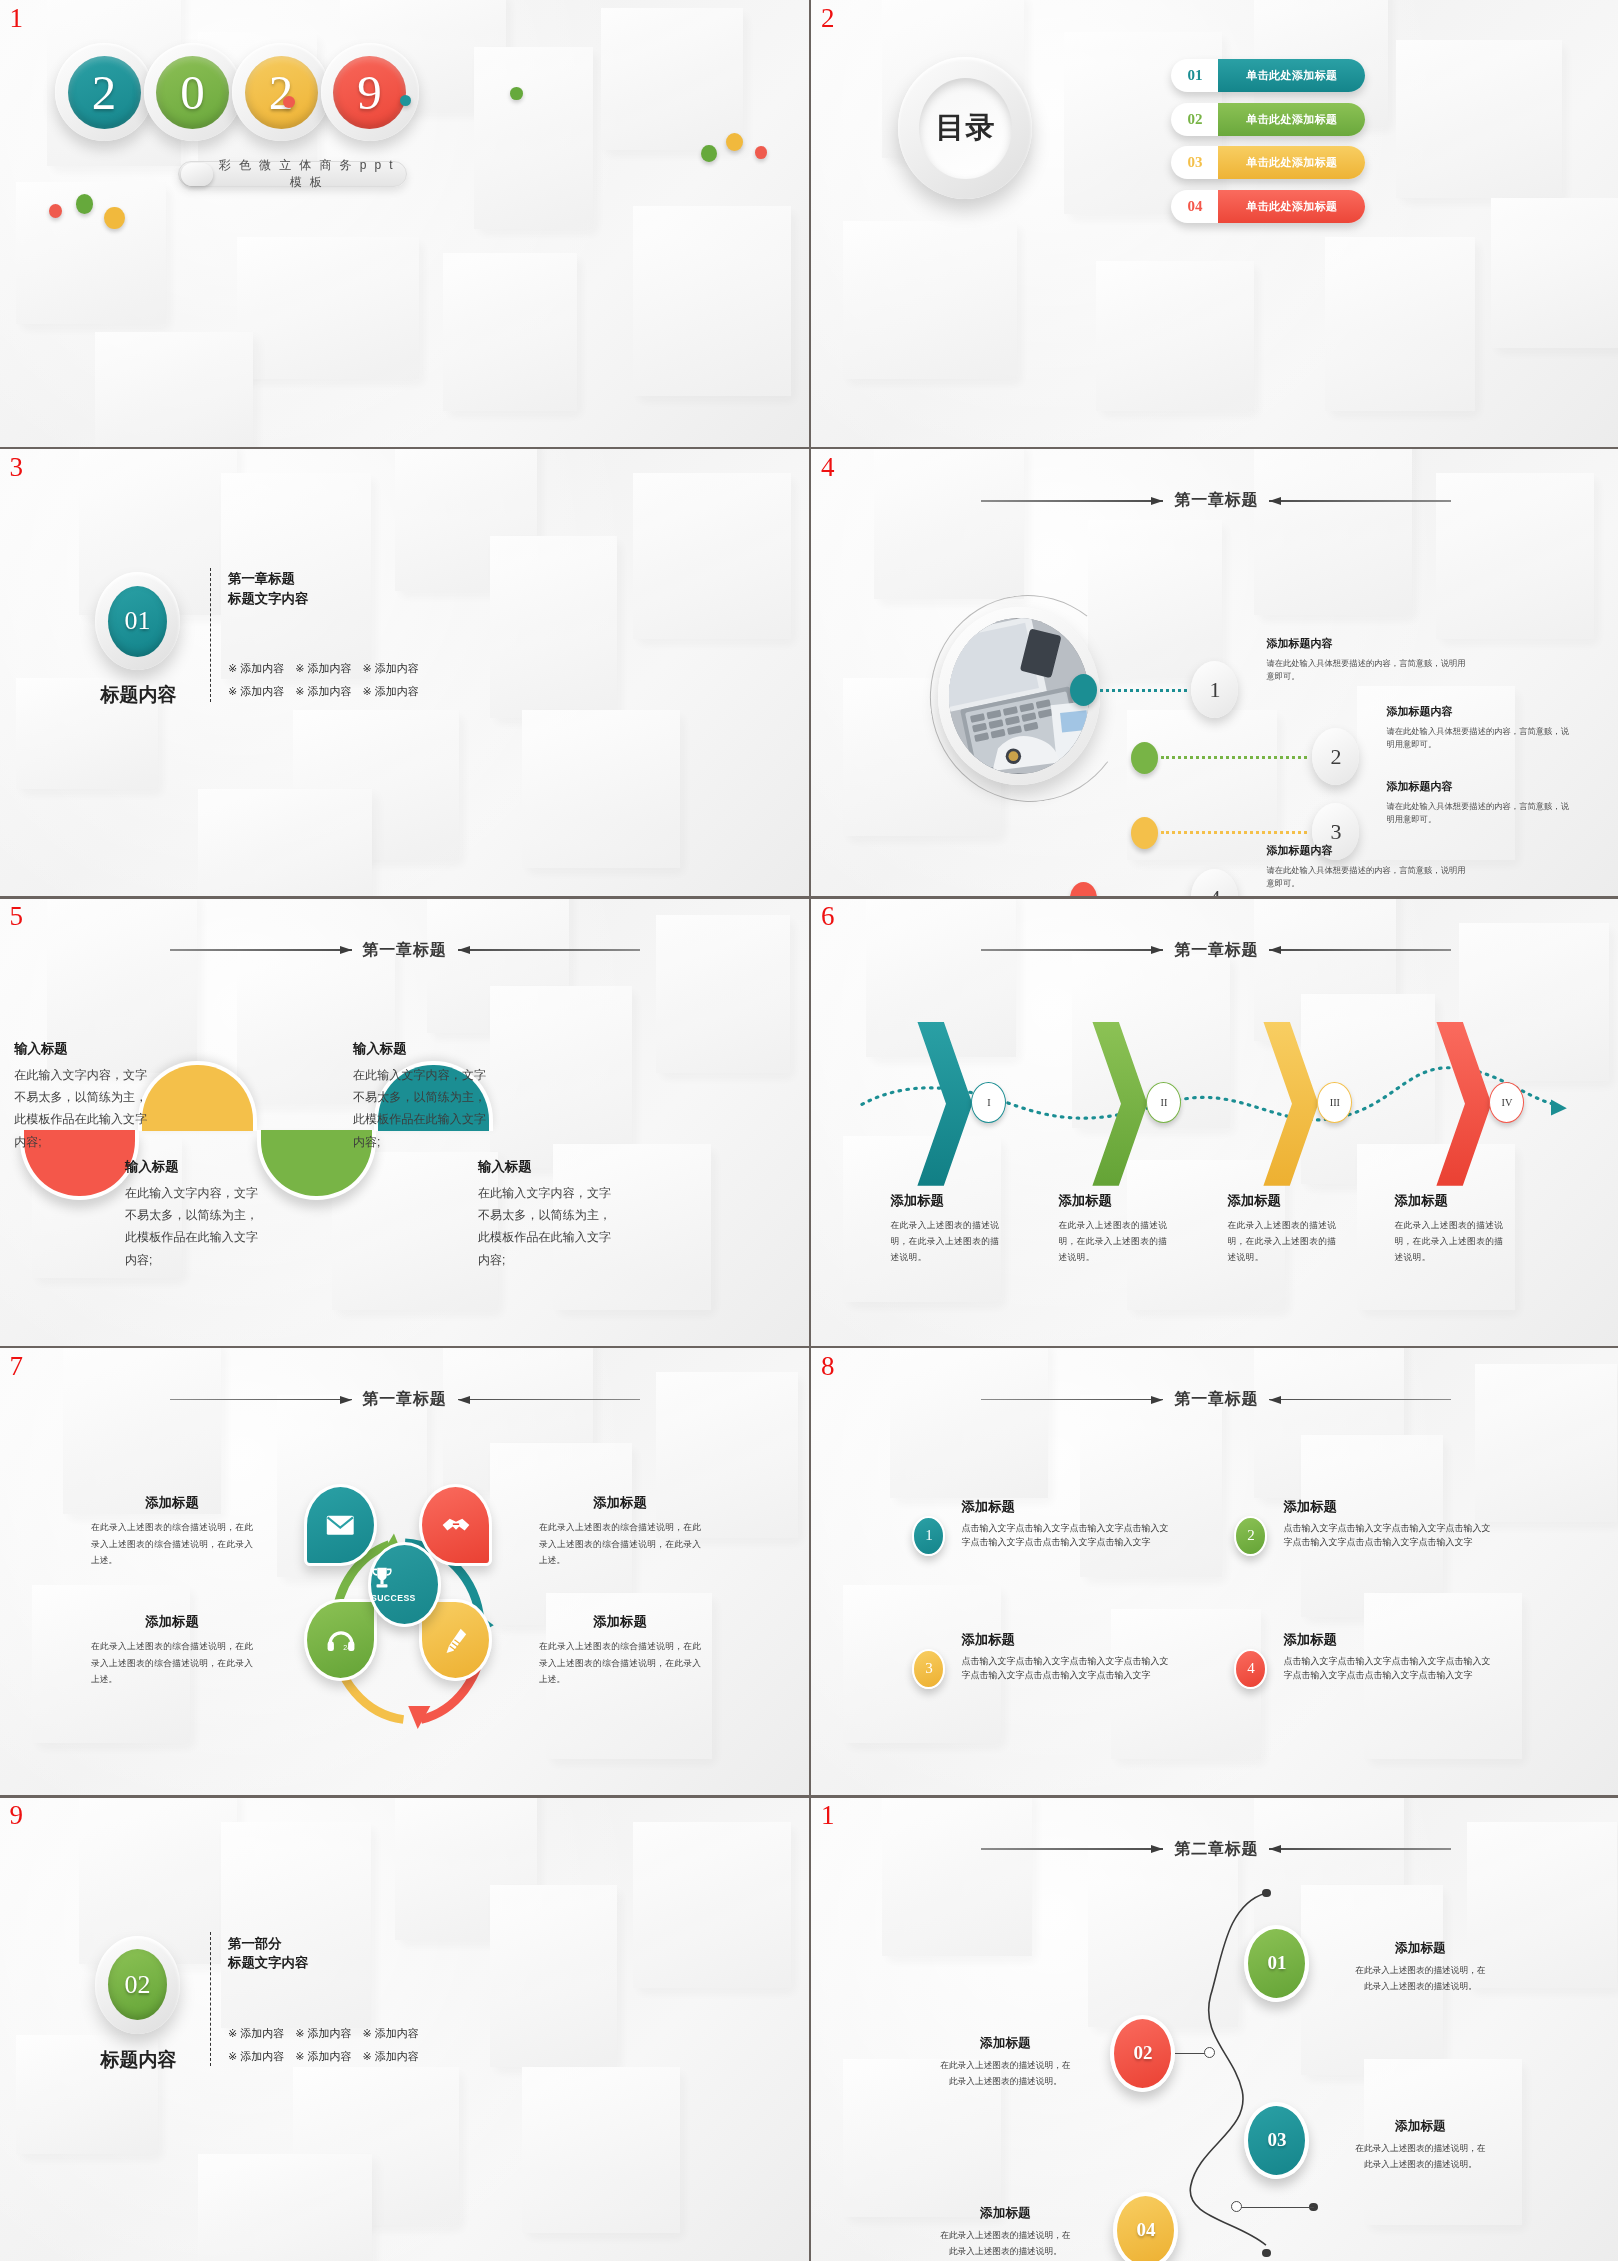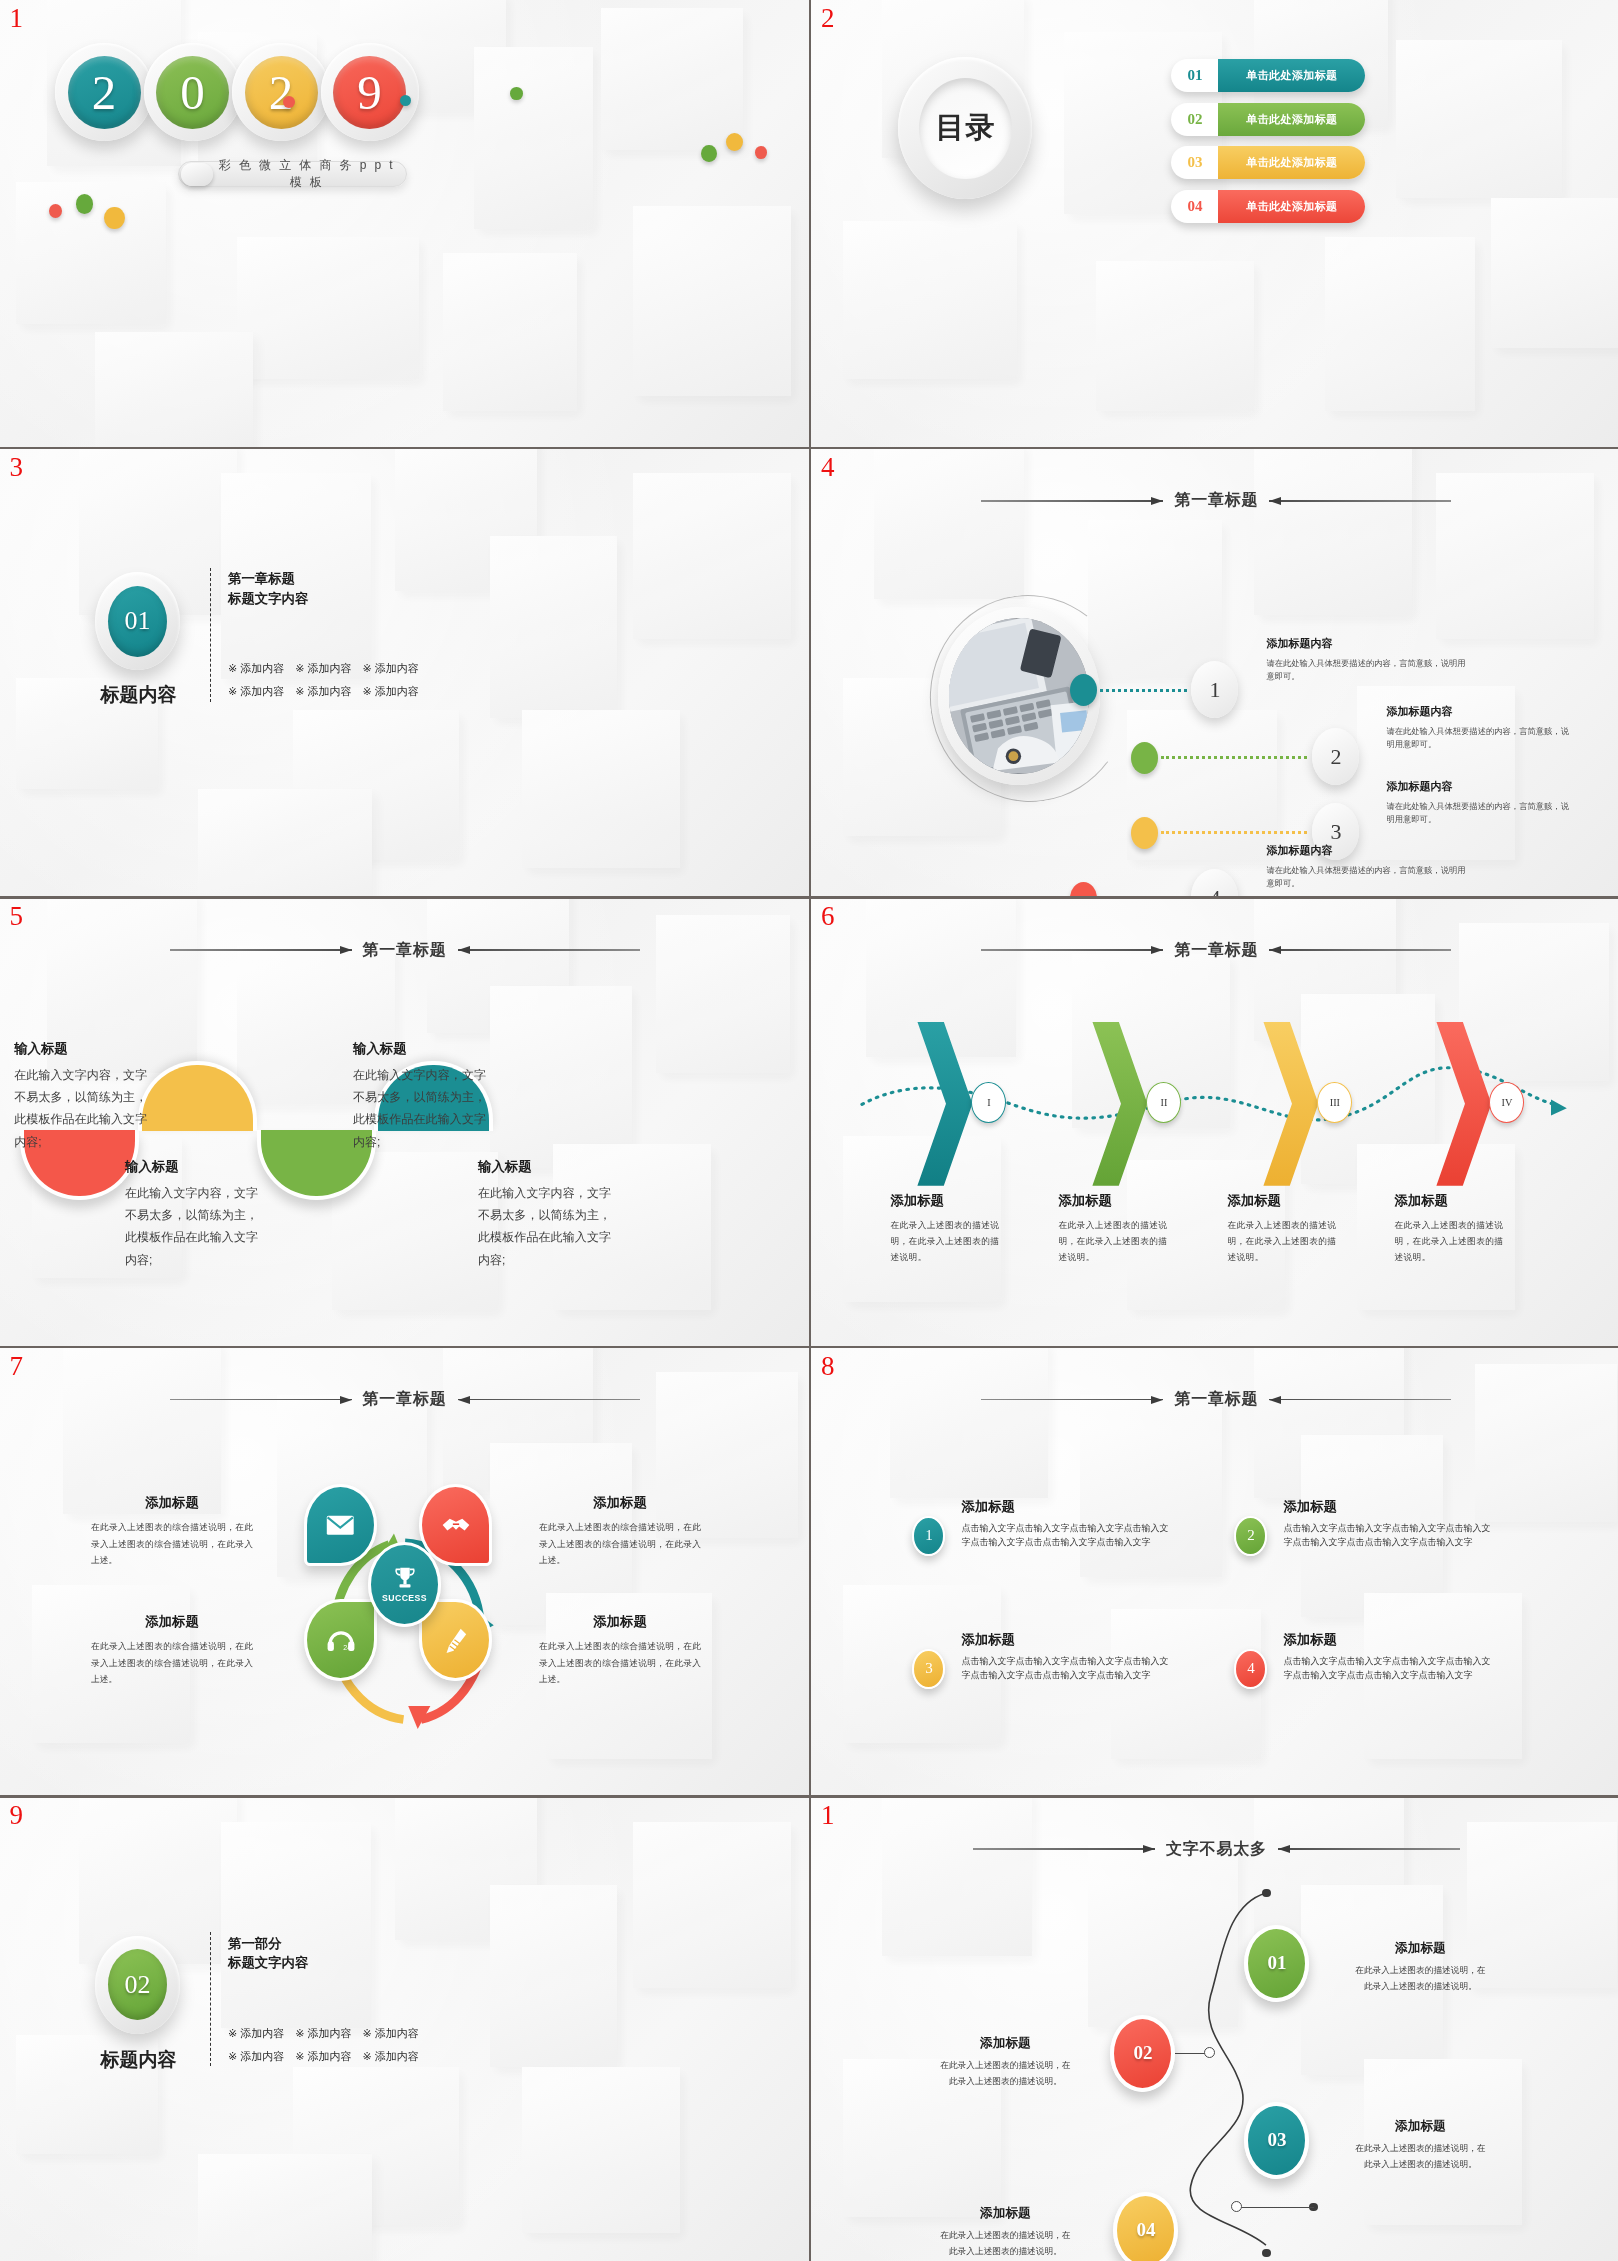--- a/index.html
+++ b/index.html
@@ -132,21 +132,21 @@
   .s6col{position:absolute;width:115px;top:293px;}
   .s6col h4{font-size:13.4px;font-weight:bold;color:#1c1c1c;margin-bottom:7.1px;}
   .s6col p{font-size:8.7px;color:#3a3a3a;line-height:1.85;letter-spacing:0.4px;}
 
   
   .petal{position:absolute;width:73px;height:82px;display:flex;align-items:center;
      justify-content:center;box-shadow:0 6.3px 10.3px rgba(0,0,0,.17);
      border:3.2px solid #fff;}
   .core7{position:absolute;left:368px;top:194px;width:73px;height:85px;border-radius:50%;
      background:linear-gradient(160deg,#2a9ba0,#17868b);color:#fff;display:flex;flex-direction:column;
-     align-items:center;justify-content:center;gap:3.2px;box-shadow:0 6.3px 11px rgba(0,0,0,.2);
+     align-items:flex-start;justify-content:center;gap:3.2px;box-shadow:0 6.3px 11px rgba(0,0,0,.2);
      border:3.2px solid #fff;}
   .core7 .lbl{font-size:8.7px;font-weight:bold;letter-spacing:0.4px;}
   .s7txt{position:absolute;width:162px;}
   .s7txt h4{font-size:13.4px;font-weight:bold;color:#1c1c1c;margin-bottom:7.1px;text-align:center;}
   .s7txt p{font-size:8.7px;color:#3a3a3a;line-height:1.9;text-align:justify;}
 
   
   .s8blk{position:absolute;width:261px;}
   .s8blk .ball{position:absolute;left:0;top:17.4px;width:33px;height:40px;border-radius:50%;
      color:#fff;display:flex;align-items:center;justify-content:center;font-size:15px;
@@ -676,21 +676,21 @@
       <i style="left:277px;top:47px;width:150px;height:182px"></i>
       <i style="left:443px;top:-16px;width:150px;height:158px"></i>
       <i style="left:490px;top:87px;width:142px;height:190px"></i>
       <i style="left:656px;top:24px;width:150px;height:166px"></i>
       <i style="left:32px;top:261px;width:158px;height:158px"></i>
       <i style="left:553px;top:261px;width:158px;height:166px"></i>
     </div>
     <div class="slidenum wide">1</div>
     <div class="chapter">
       <div class="rule left"></div>
-      <div class="t">文字不易太多</div>
+      <div class="t">第二章标题</div>
       <div class="rule right"></div>
     </div>
 
     <svg style="position:absolute;left:340px;top:87px;" width="127" height="372" viewBox="0 0 160 470">
       <path d="M145 10 C 95 25, 90 90, 75 140 C 62 190, 105 215, 115 260
                C 125 310, 60 330, 50 380 C 42 420, 110 425, 145 455" fill="none" stroke="#3a3a3a" stroke-width="2"></path>
     </svg>
 
     <div class="nodedk" style="left:451px;top:91px;"></div>
     <div class="nodedk" style="left:451px;top:451px;"></div>

